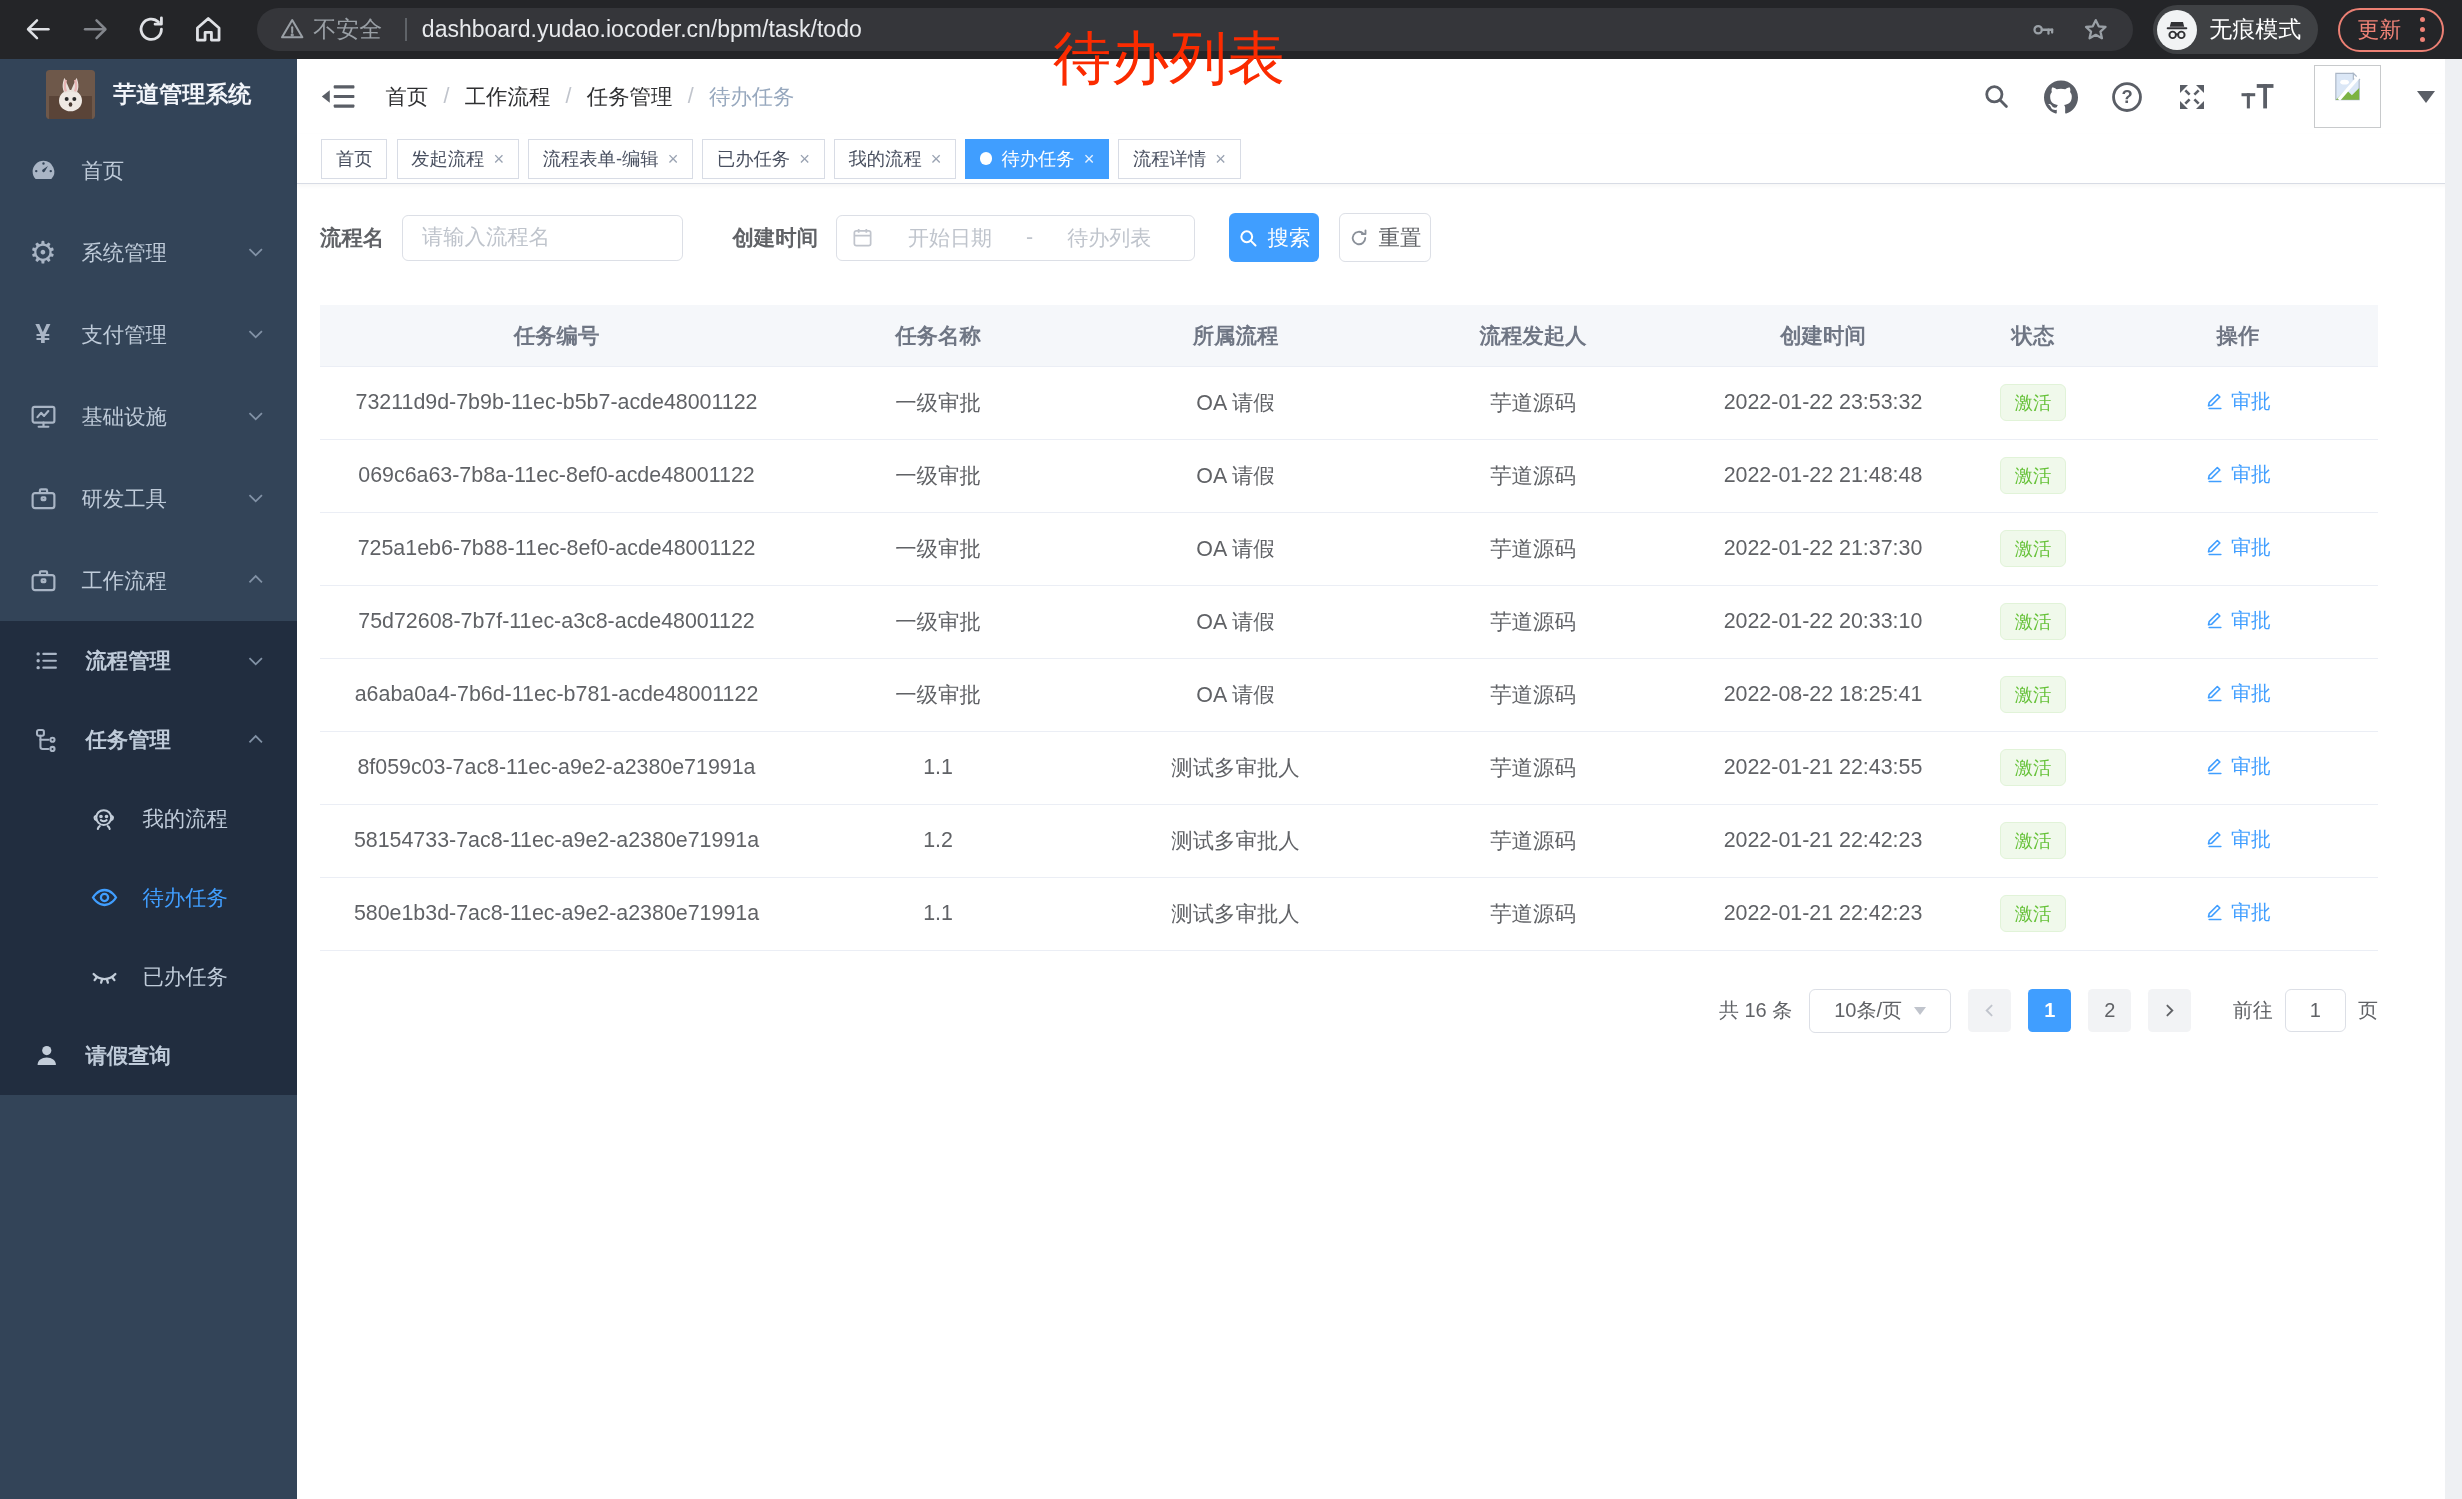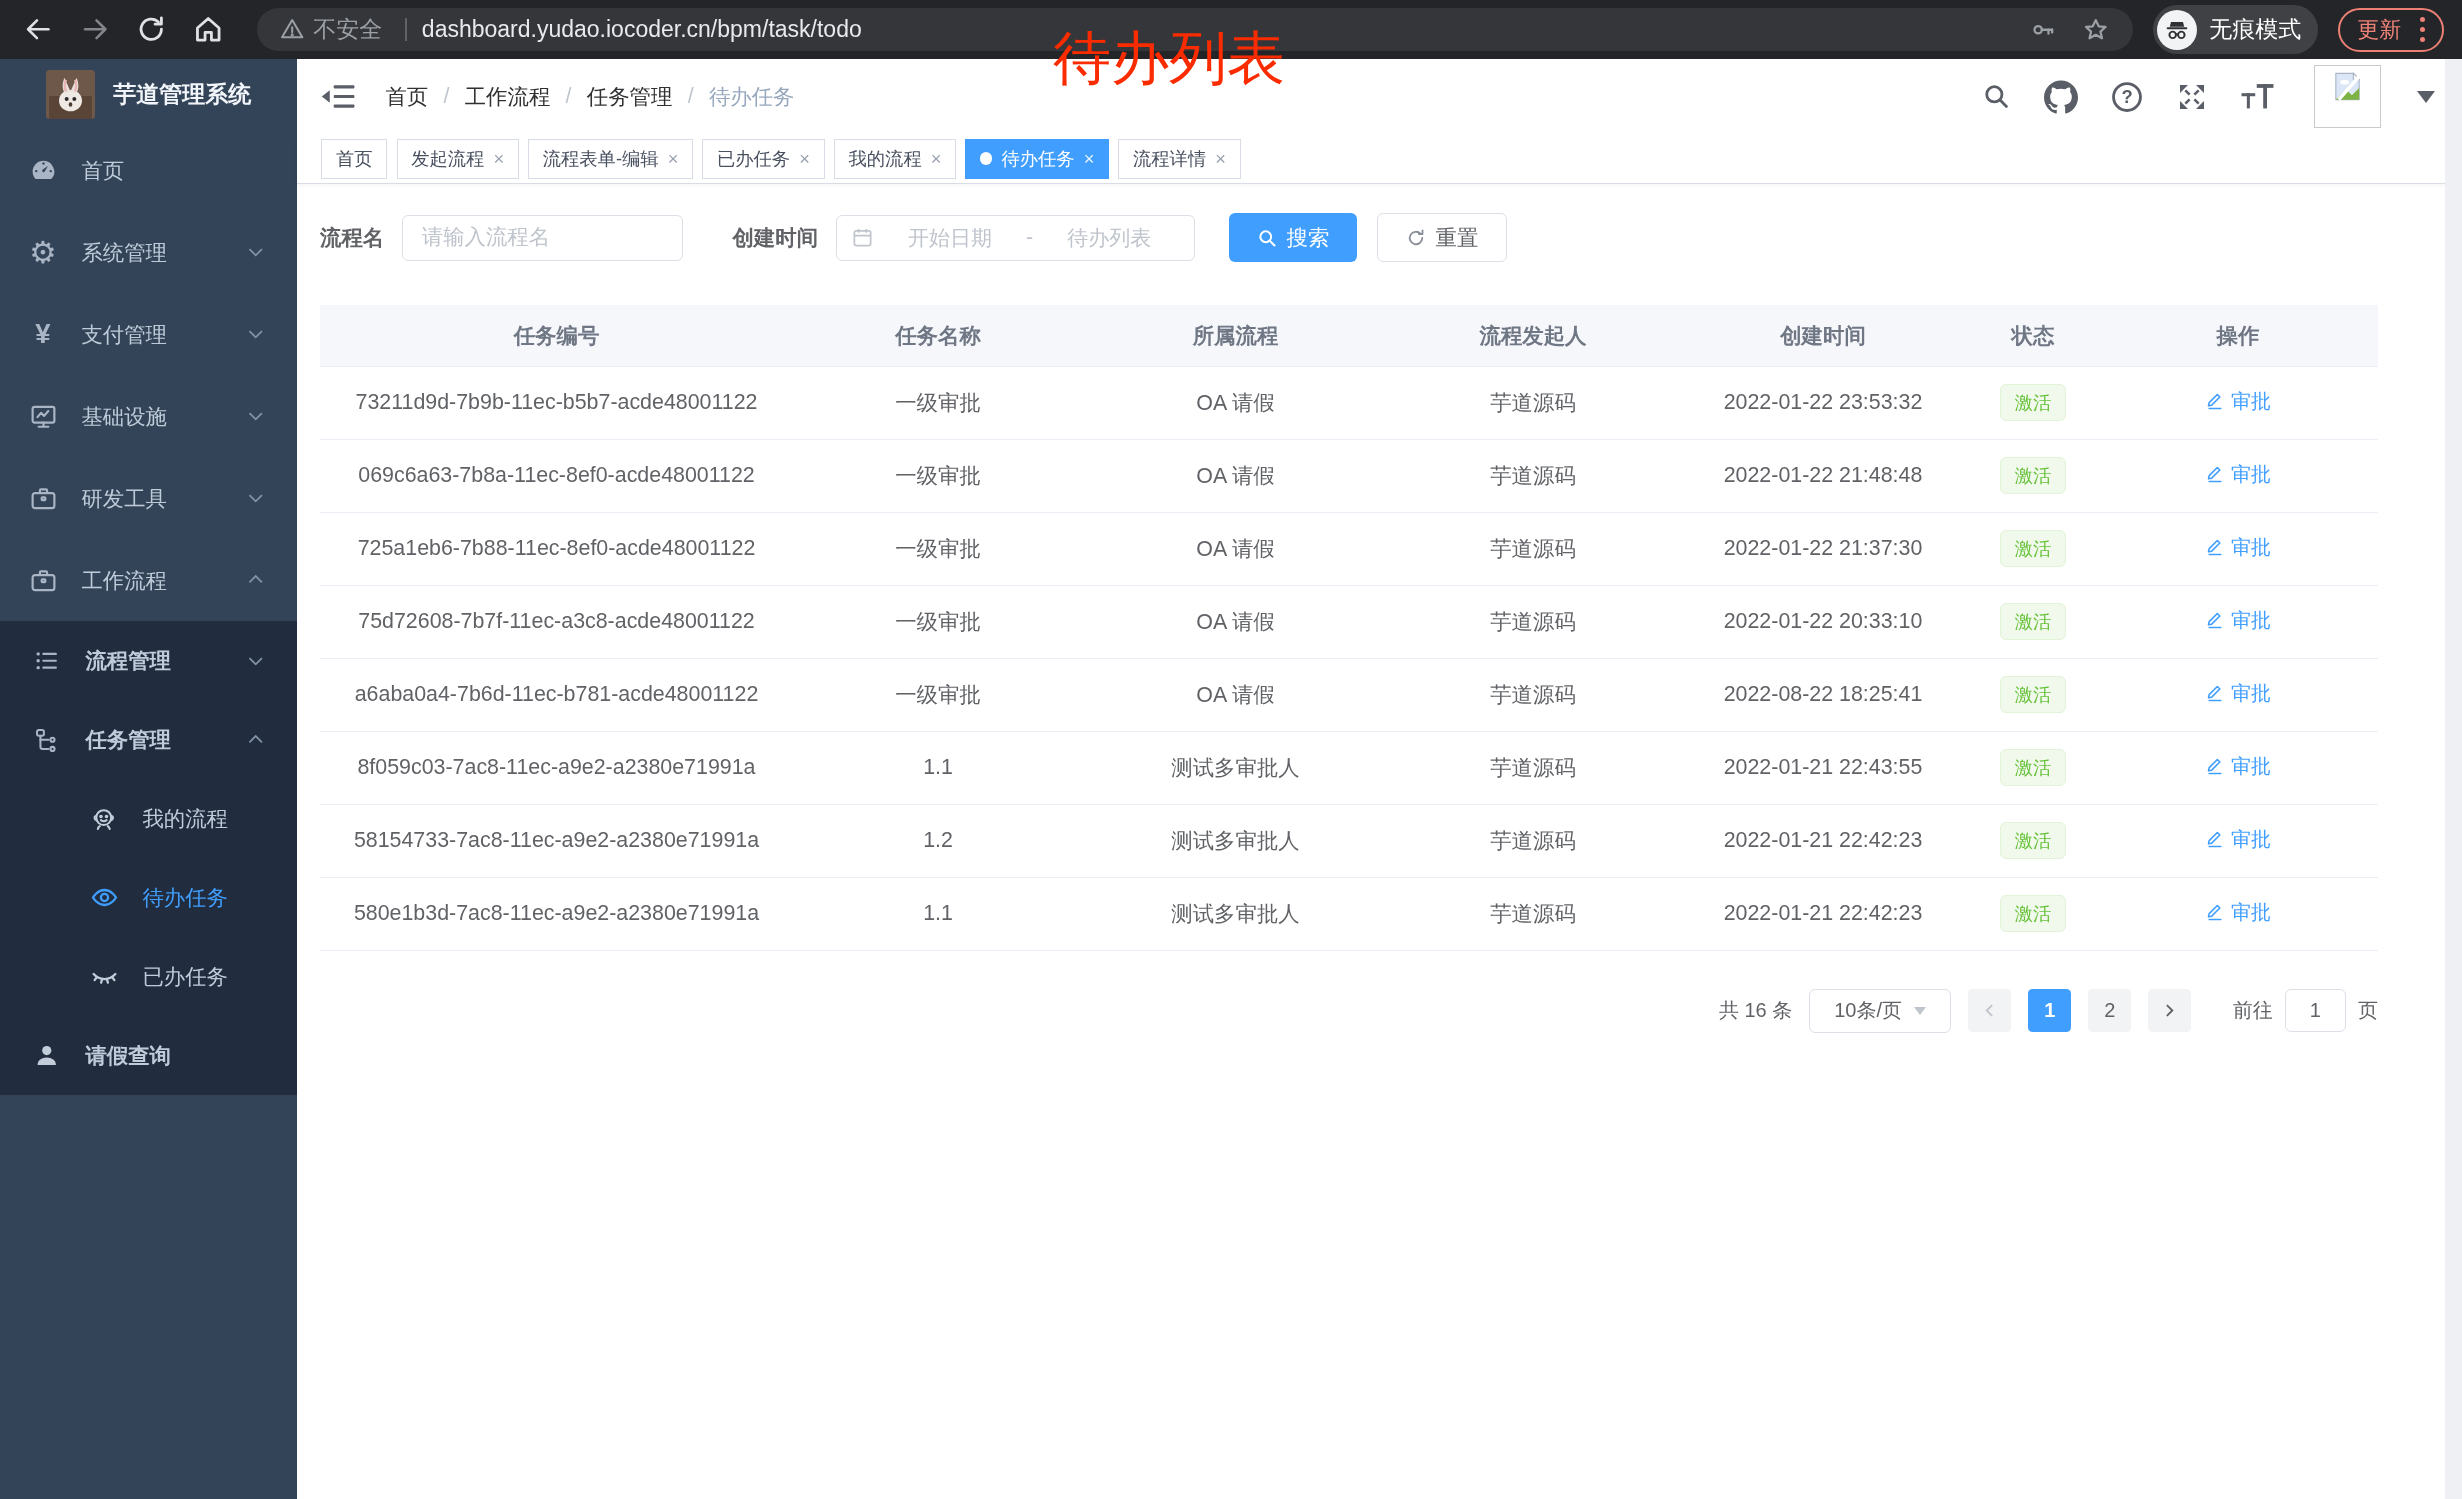--- a/index.html
+++ b/index.html
@@ -66,21 +66,21 @@
   .content { padding:0 84px 0 23px; flex:1; }
   .filters { margin-top:29px; display:flex; align-items:center; font-size:21.4px; color:#606266; }
   .f-label { font-weight:bold; margin-right:18.3px; white-space:nowrap; }
   .inp { height:46px; border:1.5px solid #dcdfe6; border-radius:6.1px; font-size:21.4px; color:#606266; }
   .inp::placeholder { color:#bfc4cc; }
   input.inp { padding:0 18.3px; width:281px; outline:none; font-family:"Liberation Sans",sans-serif; }
   .gap1 { width:49px; }
   .date-range { width:359px; display:flex; align-items:center; padding:0 13.7px; gap:4.6px; }
   .date-range .ph { color:#bfc4cc; font-size:21px; flex:1; text-align:center; white-space:nowrap; }
   .date-range .dash { color:#bfc4cc; }
-  .btn { height:49px; border-radius:6.1px; font-size:21.4px; display:flex; align-items:center; gap:9.2px; padding:0 28px; cursor:pointer; white-space:nowrap;text-align:center; }
+  .btn { height:49px; border-radius:6.1px; font-size:21.4px; display:flex; align-items:center; gap:9.2px; padding:0 9px; cursor:pointer; white-space:nowrap;text-align:center; }
   .btn-search { background:#409eff; color:#fff; margin-left:34px; }
   .btn-reset { background:#fff; color:#606266; border:1.5px solid #dcdfe6; margin-left:20px; }
 
   table.grid { margin-top:43px; width:100%; border-collapse:collapse; table-layout:fixed; }
   .grid th { height:61px; background:#f5f7fa; color:#6f7684; font-size:21.4px; font-weight:600; border-bottom:1.5px solid #ebeef5; text-align:center; }
   .grid td { height:73px; border-bottom:1.5px solid #ebeef5; font-size:21.4px; color:#606266; text-align:center; white-space:nowrap; }
   .tag-active { display:inline-block; padding:6.1px 13.7px; background:#f0f9eb; border:1.5px solid #e1f3d8; border-radius:6.1px; color:#67c23a; font-size:18.3px; line-height:1.2; }
   .act-link { color:#409eff; font-size:20px; display:inline-flex; align-items:center; gap:6.1px; cursor:pointer; }
 
   .pagination { margin-top:38px; display:flex; align-items:center; justify-content:flex-end; gap:17px; font-size:20px; color:#606266; }

